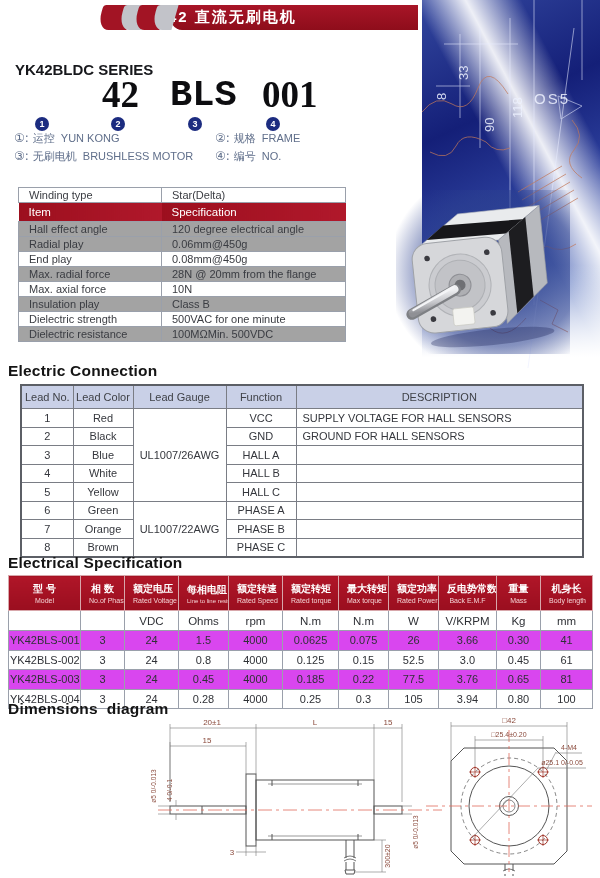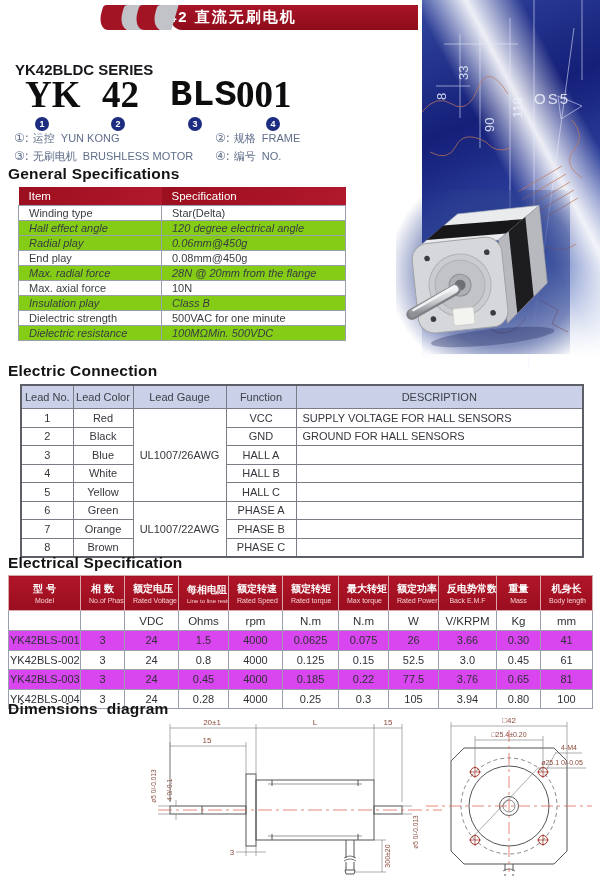--- a/index.html
+++ b/index.html
@@ -33,21 +33,21 @@
   .lnum{font-family:"DejaVu Sans",sans-serif;font-size:12px;margin-right:4px;}
   .lzh{margin-right:6px;}
   
   table{border-collapse:collapse;table-layout:fixed;}
   td,th{overflow:hidden;white-space:nowrap;}
   
   .gs-table{position:absolute;left:18px;top:187px;width:327px;font-size:11px;color:#3a3c42;}
   .gs-table th{background:linear-gradient(to right,#9c0f1e,#b0182b);color:#fff;font-weight:normal;
                text-align:left;height:18px;padding:0 0 0 10px;font-size:11.5px;}
   .gs-table td{border:1px solid #9aa0ab;height:14px;padding:0 0 0 10px;}
-  .gs-table tr.alt td{background:#84cc16;font-style:italic;}
+  .gs-table tr.alt td{background:#a3a3a3;}
   
   .ec-table{position:absolute;left:20px;top:384px;width:562px;font-size:11px;color:#35373d;
             border:2px solid #5c5f66;}
   .ec-table th{background:#c9d0e7;border:1px solid #7a7d85;font-weight:normal;height:20px;
                color:#3f4147;font-size:11px;}
   .ec-table td{border:1px solid #7a7d85;height:15.5px;text-align:center;}
   .ec-table td.desc{text-align:left;padding-left:6px;}
   
   .es-table{position:absolute;left:8px;top:575px;width:584px;font-size:11px;color:#2f3136;}
   .es-table th{background:linear-gradient(to bottom,#b01628,#9a0e1f);border:1px solid #d8a7ab;
@@ -140,57 +140,55 @@
     <div class="stripe s1"></div>
     <div class="stripe s2"></div>
     <div class="stripe s3"></div>
     <div class="stripe s4"></div>
     <div class="banner-bar">
       <span>42 直流无刷电机</span>
     </div>
   </div>
 
   <div class="series-title">YK42BLDC SERIES</div>
-  <span class="mpart" style="left:25px;">YK</span>
   <span class="mpart" style="left:102px;">42</span>
   <span class="mpart" style="left:170px;font-family:Liberation Mono, monospace;">BLS</span>
-  <span class="mpart" style="left:236px;">001</span>
+  <span class="mpart" style="left:262px;">001</span>
   <span class="badge" style="left:35px;">1</span>
   <span class="badge" style="left:111px;">2</span>
   <span class="badge" style="left:188px;">3</span>
   <span class="badge" style="left:266px;">4</span>
 
   <div class="legend-item" style="left:14px;top:131px;">
     <span class="lnum">①:</span><span class="lzh">运控</span><span class="len">YUN KONG</span>
   </div>
   <div class="legend-item" style="left:215px;top:131px;">
     <span class="lnum">②:</span><span class="lzh">规格</span><span class="len">FRAME</span>
   </div>
   <div class="legend-item" style="left:14px;top:149px;">
     <span class="lnum">③:</span><span class="lzh">无刷电机</span><span class="len">BRUSHLESS MOTOR</span>
   </div>
   <div class="legend-item" style="left:215px;top:149px;">
     <span class="lnum">④:</span><span class="lzh">编号</span><span class="len">NO.</span>
   </div>
 
-  <div class="h-sec" style="left:8px;top:165px;">General Specifications</div>
   <table class="gs-table">
     <colgroup>
         <col style="width:143px">
         <col style="width:184px">
       </colgroup>
     <tbody>
         <tr>
+          <td>Winding type</td>
+          <td>Star(Delta)</td>
+        </tr>
+    <tr>
       <th>Item</th>
       <th>Specification</th>
     </tr>
-    <tr>
-          <td>Winding type</td>
-          <td>Star(Delta)</td>
-        </tr>
     <tr class="alt">
           <td>Hall effect angle</td>
           <td>120 degree electrical angle</td>
         </tr>
     <tr class="alt">
           <td>Radial play</td>
           <td>0.06mm@450g</td>
         </tr>
     <tr>
           <td>End play</td>

